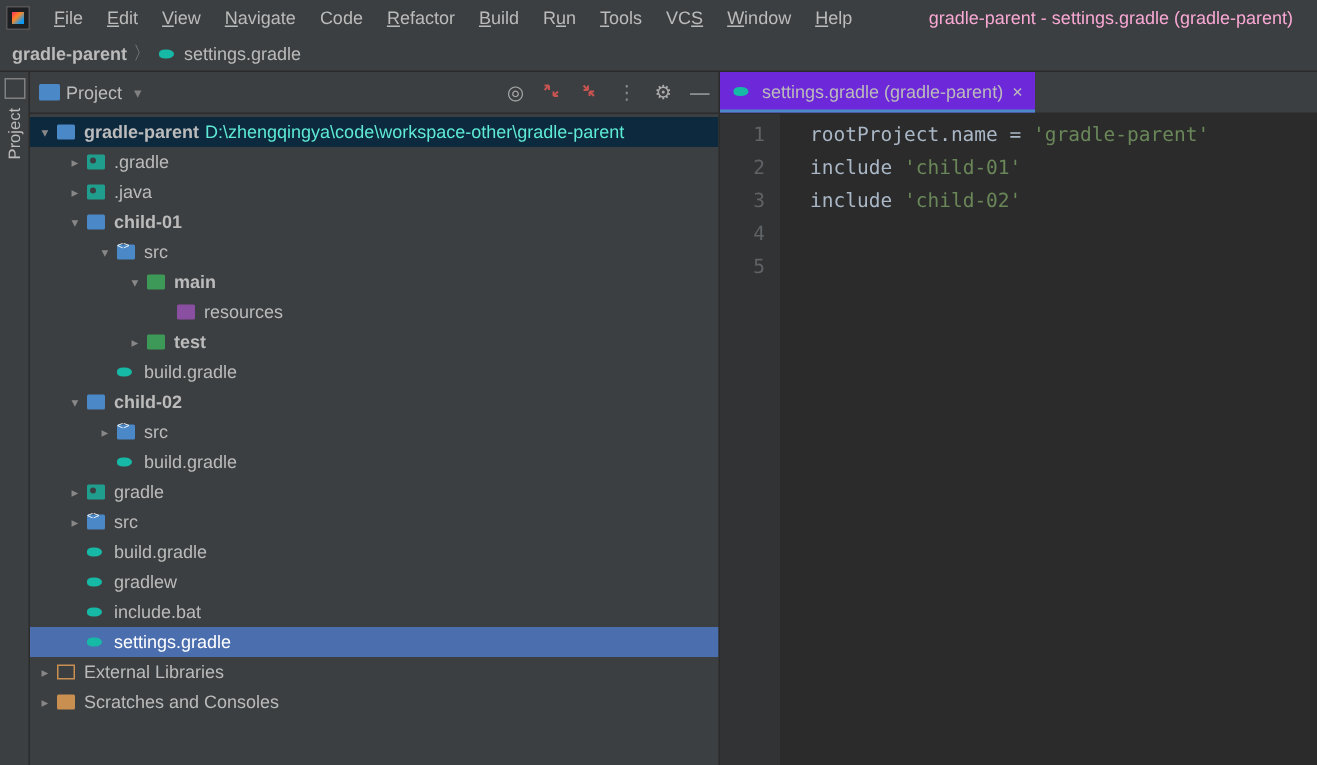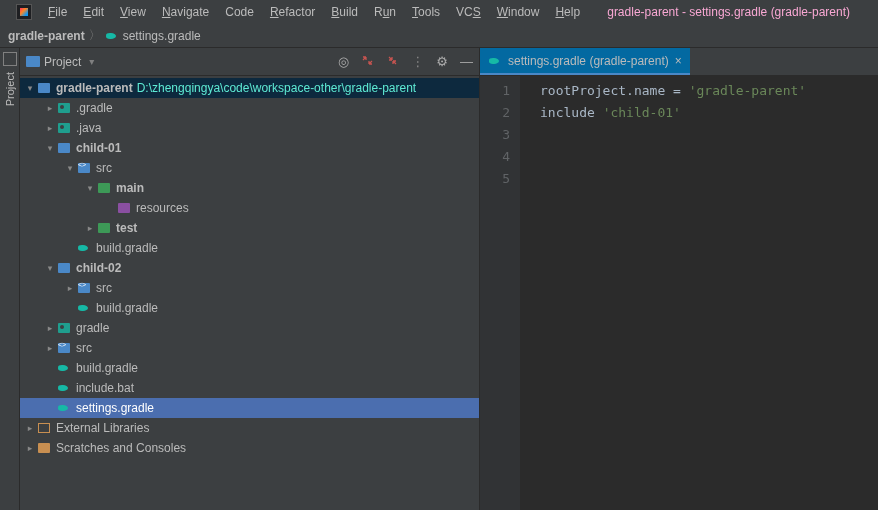--- a/index.html
+++ b/index.html
@@ -11,21 +11,21 @@
     font-size: 12px;
     overflow: hidden;
     display: flex;
     flex-direction: column;
   }
   .menubar {
     height: 24px;
     background: #3c3f41;
     display: flex;
     align-items: center;
-    padding: 0 16px;
+    padding: 0 4px;
   }
   .app-icon {
     width: 16px; height: 16px;
     background: #1e1f22;
     border: 1px solid #555;
     margin-right: 8px;
     position: relative;
   }
   .app-icon::after {
     content: "";
@@ -170,21 +170,21 @@
     display: flex;
     align-items: center;
     border-bottom: 1px solid #2b2b2b;
   }
   .tab {
     height: 100%;
     display: flex;
     align-items: center;
     padding: 0 8px;
     gap: 6px;
-    background: #0369a1;
+    background: #6d28d9;
     border-bottom: 2px solid #4a88c7;
     color: #bbbbbb;
     cursor: pointer;
   }
   .tab-close { color: #bbbbbb; font-size: 12px; cursor: pointer; }
   .editor {
     flex: 1;
     display: flex;
     font-family: "Consolas","Menlo",monospace;
     font-size: 13px;
@@ -375,20 +375,27 @@
         <span class="ico">
             <span class="ico-gradle"></span>
           </span>
         <span class="label">build.gradle</span>
       </div>
       <div class="row" style="padding-left:24px">
         <span class="no-arrow"></span>
         <span class="ico">
             <span class="ico-gradle"></span>
           </span>
+        <span class="label">gradlew</span>
+      </div>
+      <div class="row" style="padding-left:24px">
+        <span class="no-arrow"></span>
+        <span class="ico">
+            <span class="ico-gradle"></span>
+          </span>
         <span class="label">include.bat</span>
       </div>
       <div class="row selected" style="padding-left:24px">
         <span class="no-arrow"></span>
         <span class="ico">
             <span class="ico-gradle"></span>
           </span>
         <span class="label">settings.gradle</span>
       </div>
       <div class="row" style="padding-left:4px">
@@ -420,19 +427,20 @@
       <div class="gutter">
         <div>1</div>
         <div>2</div>
         <div>3</div>
         <div>4</div>
         <div>5</div>
       </div>
       <div class="code">
         <div class="line"><span class="tok-ident">rootProject.name </span><span class="tok-op">= </span><span class="tok-str">'gradle-parent'</span></div>
         <div class="line"><span class="tok-ident">include </span><span class="tok-str">'child-01'</span></div>
+        <div class="line"><span class="tok-ident">include </span><span class="tok-str">'child-02'</span></div>
         <div class="line">&nbsp;</div>
         <div class="line caret-line">&nbsp;</div>
       </div>
     </div>
   </div>
 
 </div>
 
 </body></html>

